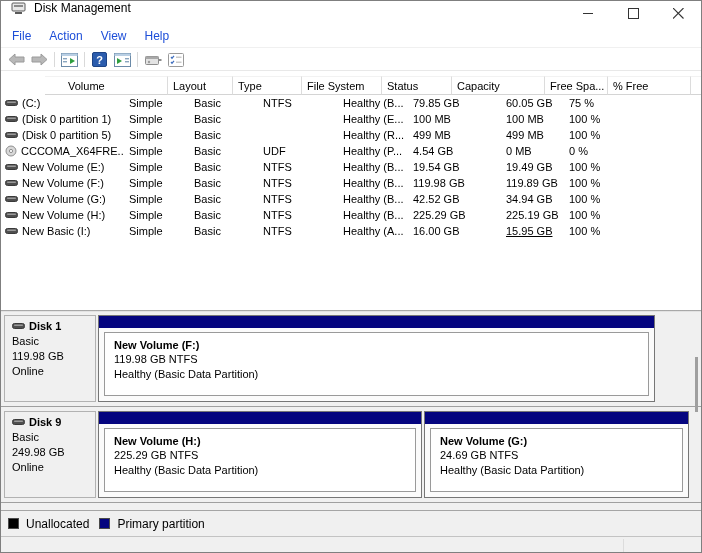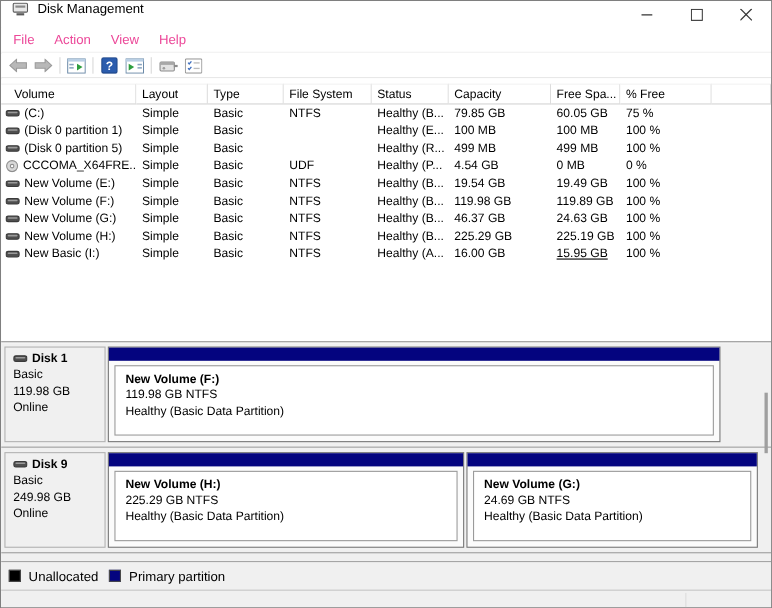--- a/index.html
+++ b/index.html
@@ -5,30 +5,30 @@
   html,body{margin:0;padding:0;background:#cfcfcf;font-family:"Liberation Sans",sans-serif;}
   .window{position:relative;width:702px;height:553px;background:#fff;border:1px solid #7f7f7f;box-sizing:border-box;overflow:hidden;}
   
   .titlebar{position:absolute;top:0;left:0;width:700px;height:24px;background:#fff;display:flex;}
   .app-icon{width:16px;height:14px;margin:0 8px 0 9px;display:flex;align-items:center;justify-content:center;}
   .title-text{font-size:12px;color:#000;}
   .caption-group{position:absolute;right:0;top:0;height:24px;display:flex;}
   .cap-btn{width:45px;height:24px;display:flex;align-items:center;justify-content:center;}
   
   .menubar{position:absolute;top:24px;left:0;width:700px;height:23px;background:#fff;display:flex;align-items:center;padding-left:2px;box-sizing:border-box;border-bottom:1px solid #f0f0f0;}
-  .menu-item{font-size:12px;color:#ec4899;padding:3px 9px;cursor:default;}
+  .menu-item{font-size:12px;color:#1d4ed8;padding:3px 9px;cursor:default;}
   
   .toolbar{position:absolute;top:48px;left:0;width:700px;height:22px;background:#fff;display:flex;align-items:center;padding-left:4px;box-sizing:border-box;border-bottom:1px solid #e8e8e8;}
   .tb-btn{width:23px;height:20px;display:flex;align-items:center;justify-content:center;}
   .tb-sep{width:1px;height:15px;background:#d9d9d9;margin:0 3px;}
   
   .listview{position:absolute;top:71px;left:0;width:700px;height:238px;background:#fff;}
   .lv-header{position:absolute;top:4px;left:0;height:19px;display:flex;}
   .lv-h{box-sizing:border-box;border-right:1px solid #dcdcdc;border-bottom:1px solid #d4d4d4;border-top:1px solid #f2f2f2;padding:3px 0 0 5px;font-size:11px;color:#000;background:#fff;}
-  .lv-h.first{padding-left:12px;}
+  .lv-h.first{padding-left:23px;margin-left:44px;}
   .lv-rows{position:absolute;top:23px;left:0;width:700px;}
   .lv-row{display:flex;height:16px;align-items:center;font-size:11px;color:#000;}
   .lv-c{box-sizing:border-box;padding-left:5px;overflow:hidden;white-space:nowrap;}
   .vol-cell{display:flex;align-items:center;gap:4px;padding-left:4px;}
   
   .splitter{position:absolute;top:309px;left:0;width:700px;height:2px;background:linear-gradient(#8c8c8c,#ffffff);}
   
   .bottom-pane{position:absolute;top:311px;left:0;width:700px;height:198px;background:#f0f0f0;overflow:hidden;}
   .disk-row{position:absolute;left:0;width:700px;height:95px;border-bottom:1px solid #9f9f9f;box-sizing:border-box;}
   .disk-hdr{position:absolute;left:3px;top:3px;width:92px;height:87px;box-sizing:border-box;background:#f0f0f0;border:1px solid #b2b2b2;padding:4px 0 0 7px;}
@@ -289,22 +289,22 @@
                 <rect x="0.5" y="1.5" width="12" height="5" rx="2" fill="#4f4f4f" stroke="#3a3a3a"></rect>
                 <rect x="2" y="2.5" width="9" height="1.4" rx="0.7" fill="#9a9a9a"></rect>
               </svg>
             </span>
             <span>New Volume (G:)</span>
           </div>
           <div class="lv-c" style="width: 65px;">Simple</div>
           <div class="lv-c" style="width: 69px;">Basic</div>
           <div class="lv-c" style="width: 80px;">NTFS</div>
           <div class="lv-c" style="width: 70px;">Healthy (B...</div>
-          <div class="lv-c" style="width: 93px;">46.37 GB</div>
-          <div class="lv-c" style="width: 63px;">24.63 GB</div>
+          <div class="lv-c" style="width: 93px;">42.52 GB</div>
+          <div class="lv-c" style="width: 63px;">34.94 GB</div>
           <div class="lv-c" style="width: 83px;">100 %</div>
         </div>
         <div class="lv-row">
           <div class="lv-c vol-cell" style="width: 123px;">
             <span>
               <svg width="13" height="8" viewBox="0 0 13 8">
                 <rect x="0.5" y="1.5" width="12" height="5" rx="2" fill="#4f4f4f" stroke="#3a3a3a"></rect>
                 <rect x="2" y="2.5" width="9" height="1.4" rx="0.7" fill="#9a9a9a"></rect>
               </svg>
             </span>

